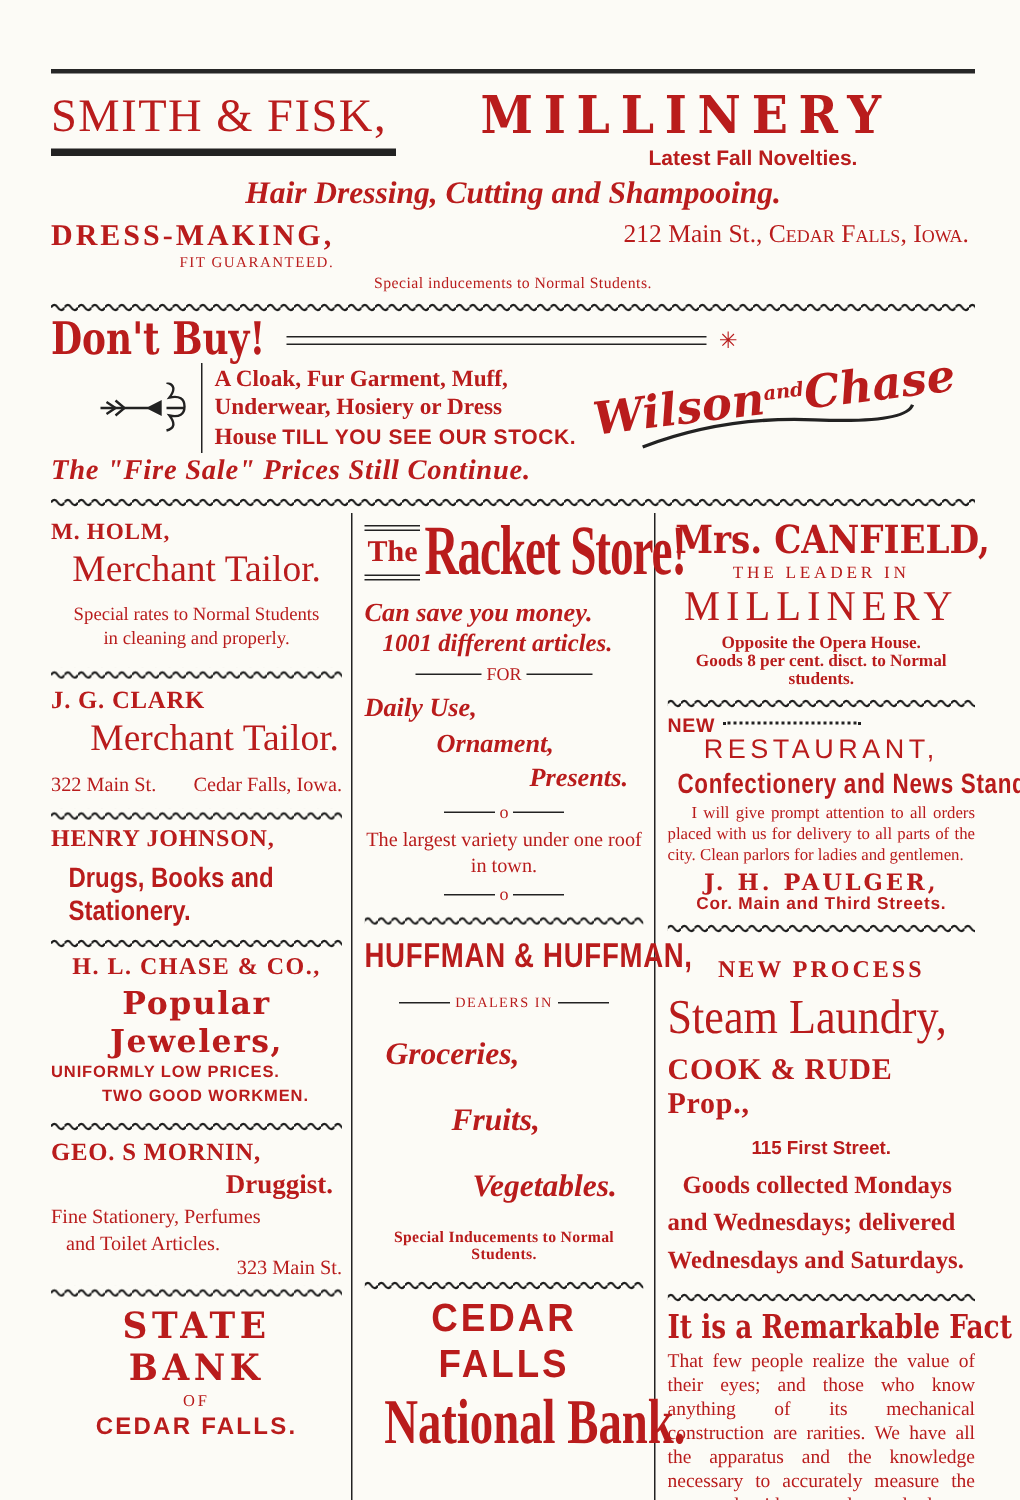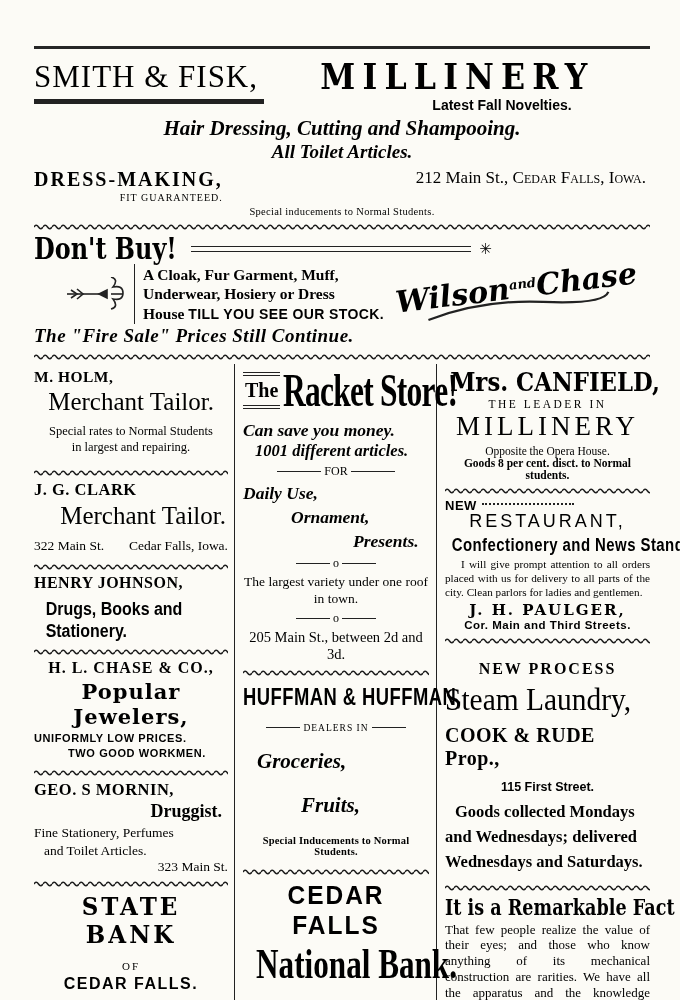--- a/index.html
+++ b/index.html
@@ -1,19 +1,19 @@
 <!DOCTYPE html>
 <html><head>
 <meta charset="utf-8">
 <style>
   * { margin:0; padding:0; box-sizing:border-box; }
   html,body { background:#dedbd2; }
   .page {
     position:relative; width:680px; height:1000px; margin:0 auto;
-    background:#fcfbf6; color:#000000; overflow:hidden;
+    background:#fcfbf6; color:#b91c1c; overflow:hidden;
     font-family:"Liberation Serif", serif;
   }
   .content { padding:46px 30px 0 34px; }
   .toprule { border-top:3px solid #262626; margin-bottom:8px; }
 
   
   .wavy { display:block; width:100%; height:8px; margin:5px 0 4px; }
 
   
   .mast-row1 { display:flex; align-items:flex-start; }
@@ -67,21 +67,21 @@
   .ad-name { font-weight:700; font-size:15.5px; letter-spacing:.5px; margin-top:4px; }
   .big-title { font-size:25px; margin:2px 14px 2px 0; }
   .note12 { font-size:12.5px; text-align:center; line-height:1.25; }
   .johnson-title { font:700 17px "Liberation Sans", sans-serif; transform:scale(.94,1.1); transform-origin:right top; margin-top:6px; }
   .chase-name { text-align:center; font-weight:700; font-size:16px; letter-spacing:1px; margin-top:4px; }
   .jewelers { text-align:center; font-family:"DejaVu Serif", serif; font-weight:700; font-size:21px; letter-spacing:1px; margin:2px 0; }
   .chase-lines { font:700 11px "Liberation Sans", sans-serif; letter-spacing:.6px; line-height:1.45; }
   .chase-lines div:nth-child(2) { text-align:center; }
   .mornin-lines { font-size:13.5px; line-height:1.3; }
   .statebank { text-align:center; font-family:"DejaVu Serif", serif; font-weight:700; font-size:23px; letter-spacing:3px; margin-top:6px; transform:scale(1,1.05); }
-  .of { text-align:center; font-size:11px; letter-spacing:2px; margin-top:13px; }
+  .of { text-align:center; font-size:11px; letter-spacing:2px; margin-top:3px; }
   .sb-city { text-align:center; font:700 16px "Liberation Sans", sans-serif; letter-spacing:1.5px; margin-top:3px; }
 
   
   .racket-head { display:flex; align-items:center; margin-top:2px; }
   .the-box { border-top:4px double #222; border-bottom:4px double #222; font-weight:700; font-size:20px; padding:3px 2px; margin-right:3px; }
   .racket-title { font-family:"Liberation Serif", serif; font-weight:700; font-size:42px; transform:scale(.75,1.12); transform-origin:left center; white-space:nowrap; letter-spacing:-1px; }
   .it-bold { font-style:italic; font-weight:700; }
   .racket-l1 { font-size:17.5px; margin-top:6px; }
   .racket-l2 { font-size:16.5px; margin-left:12px; }
   .sep { display:flex; align-items:center; justify-content:center; gap:3px; margin:3px 0; font-size:12px; }
@@ -99,21 +99,21 @@
   .huff-items div:nth-child(2) { margin-left:58px; }
   .huff-items div:nth-child(3) { margin-left:72px; }
   .huff-note { font-size:10.5px; font-weight:700; text-align:center; margin-top:8px; letter-spacing:.2px; }
   .cf { text-align:center; font:700 25px "Liberation Sans", sans-serif; letter-spacing:2px; margin-top:6px; transform:scale(.98,1.05); }
   .natbank { text-align:center; font-family:"Liberation Serif", serif; font-weight:700; font-size:38px; transform:scale(.82,1.12); transform-origin:center top; white-space:nowrap; margin:0 0 6px -4px; }
 
   
   .canfield { text-align:center; font-family:"DejaVu Serif", serif; font-weight:700; font-size:24px; transform:scale(.95,1.08); margin-top:3px; white-space:nowrap; }
   .leaderin { text-align:center; font-size:11.5px; letter-spacing:2.5px; margin-top:2px; }
   .millinery3 { text-align:center; font-size:27px; letter-spacing:4px; margin-top:1px; transform:scale(1,1.05); }
-  .opp { text-align:center; font-weight:400; font-size:11.5px; margin-top:3px; }
+  .opp { text-align:center; font-weight:700; font-size:11.5px; margin-top:3px; }
   .disct { text-align:center; font-size:11.5px; font-weight:700; }
   .new-row { display:flex; align-items:flex-start; margin-top:2px; }
   .new-lbl { font:700 13px "Liberation Sans", sans-serif; letter-spacing:.5px; }
   .dotline { width:92px; height:7px; border-bottom:2px dotted #222; margin-left:5px; }
   .rest-title { text-align:center; font:400 18px "Liberation Sans", sans-serif; letter-spacing:3px; margin-top:-2px; }
   .confect { text-align:center; font-variant-caps:small-caps; font:700 17px "Liberation Sans", sans-serif; transform:scale(.88,1.1); white-space:nowrap; margin:3px 0 2px -6px; letter-spacing:.5px; }
   .rest-body { font-size:11.2px; line-height:1.25; text-indent:16px; }
   .paulger { text-align:center; font-family:"DejaVu Serif", serif; font-weight:700; font-size:15px; letter-spacing:2px; margin-top:2px; }
   .paulger-addr { text-align:center; font:700 11.5px "Liberation Sans", sans-serif; letter-spacing:.5px; }
   .process { text-align:center; font-weight:700; font-size:16px; letter-spacing:2px; margin:16px 0 4px; }
@@ -142,21 +142,20 @@
     <div>
       <div class="mast-row1">
         <div class="mast-name">SMITH &amp; FISK,</div>
         <div class="mast-right">
           <div class="mast-trade">MILLINERY</div>
           <div class="mast-tagline sans">Latest Fall Novelties.</div>
         </div>
       </div>
       <div class="services">
         <div class="s1">Hair Dressing, Cutting and Shampooing.</div>
-        <div class="s2">All Toilet Articles.</div>
       </div>
       <div class="mast-row2">
         <div>
           <div class="dressmaking">DRESS-MAKING,</div>
           <div class="fit">FIT GUARANTEED.</div>
         </div>
         <div class="mast-addr">
           <span>212 Main St., </span><span class="sc">Cedar Falls, Iowa.</span>
         </div>
       </div>
@@ -206,21 +205,21 @@
       </svg>
 
     <div class="cols">
 
       <div class="col col-1">
 
         <div>
           <div class="ad-name">M. HOLM,</div>
           <div class="big-title r">Merchant Tailor.</div>
           <div class="note12" style="margin-top:8px">Special rates to Normal Students</div>
-          <div class="note12">in largest and repairing.</div>
+          <div class="note12">in cleaning and properly.</div>
         </div>
         <svg class="wavy" style="margin-top:12px">
             <rect width="100%" height="8" fill="url(#wavepat)"></rect>
           </svg>
 
         <div>
           <div class="ad-name" style="font-size:16.5px">J. G. CLARK</div>
           <div class="big-title r" style="margin-right:2px">Merchant Tailor.</div>
           <div style="display:flex; justify-content:space-between; font-size:13.5px; margin-top:8px">
             <span>322 Main St.</span>
@@ -298,36 +297,36 @@
           </div>
           <div class="variety">
             <div>The largest variety under one roof</div>
             <div>in town.</div>
           </div>
           <div class="sep">
             <span class="dash"></span>
               <span>o</span>
               <span class="dash"></span>
           </div>
-          <div class="racket-addr">205 Main St., between 2d and 3d.</div>
         </div>
         <svg class="wavy">
             <rect width="100%" height="8" fill="url(#wavepat)"></rect>
           </svg>
 
         <div>
           <div class="huffman-name">HUFFMAN &amp; HUFFMAN,</div>
           <div class="sep dealers">
             <span class="dash"></span>
               <span>DEALERS IN</span>
               <span class="dash"></span>
           </div>
           <div class="huff-items">
             <div>Groceries,</div>
             <div>Fruits,</div>
+            <div>Vegetables.</div>
           </div>
           <div class="huff-note">Special Inducements to Normal Students.</div>
         </div>
         <svg class="wavy" style="margin-top:10px">
             <rect width="100%" height="8" fill="url(#wavepat)"></rect>
           </svg>
 
         <div>
           <div class="cf">CEDAR FALLS</div>
           <div class="natbank">National Bank.</div>

